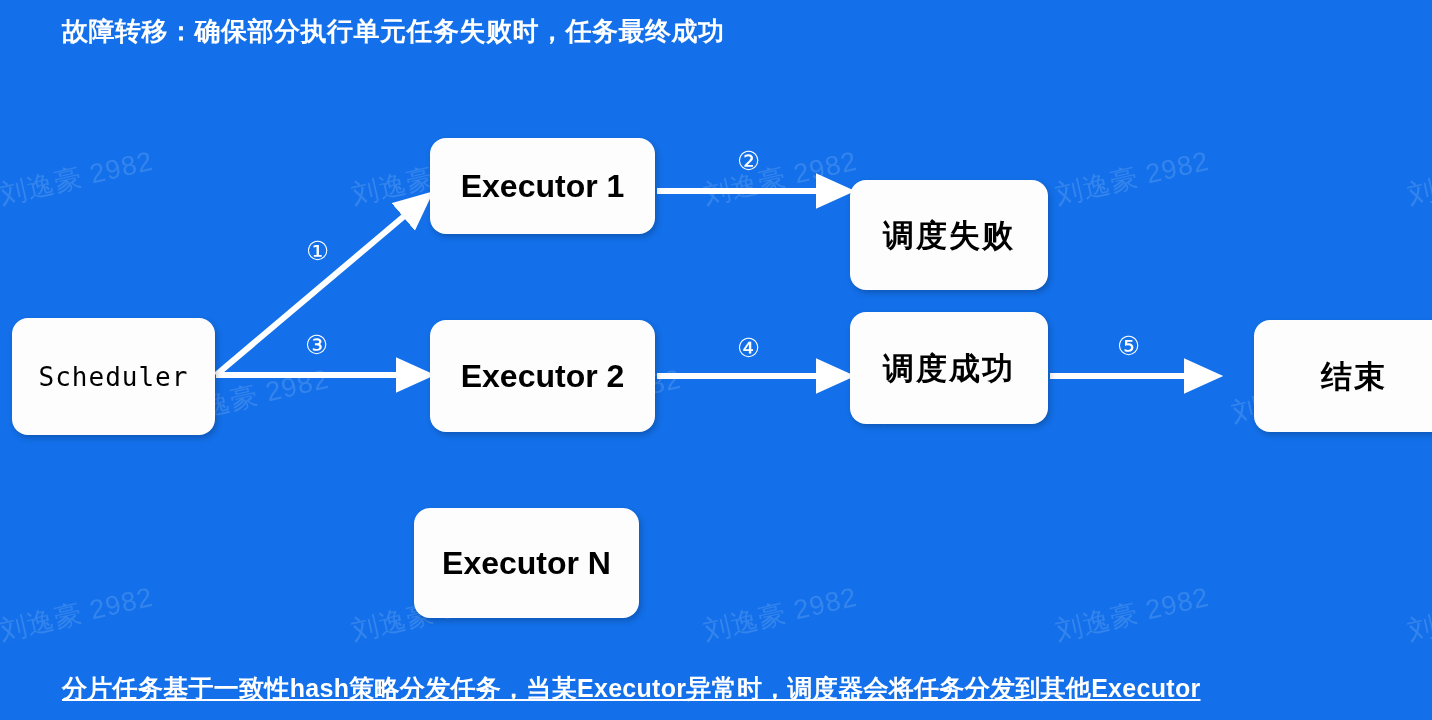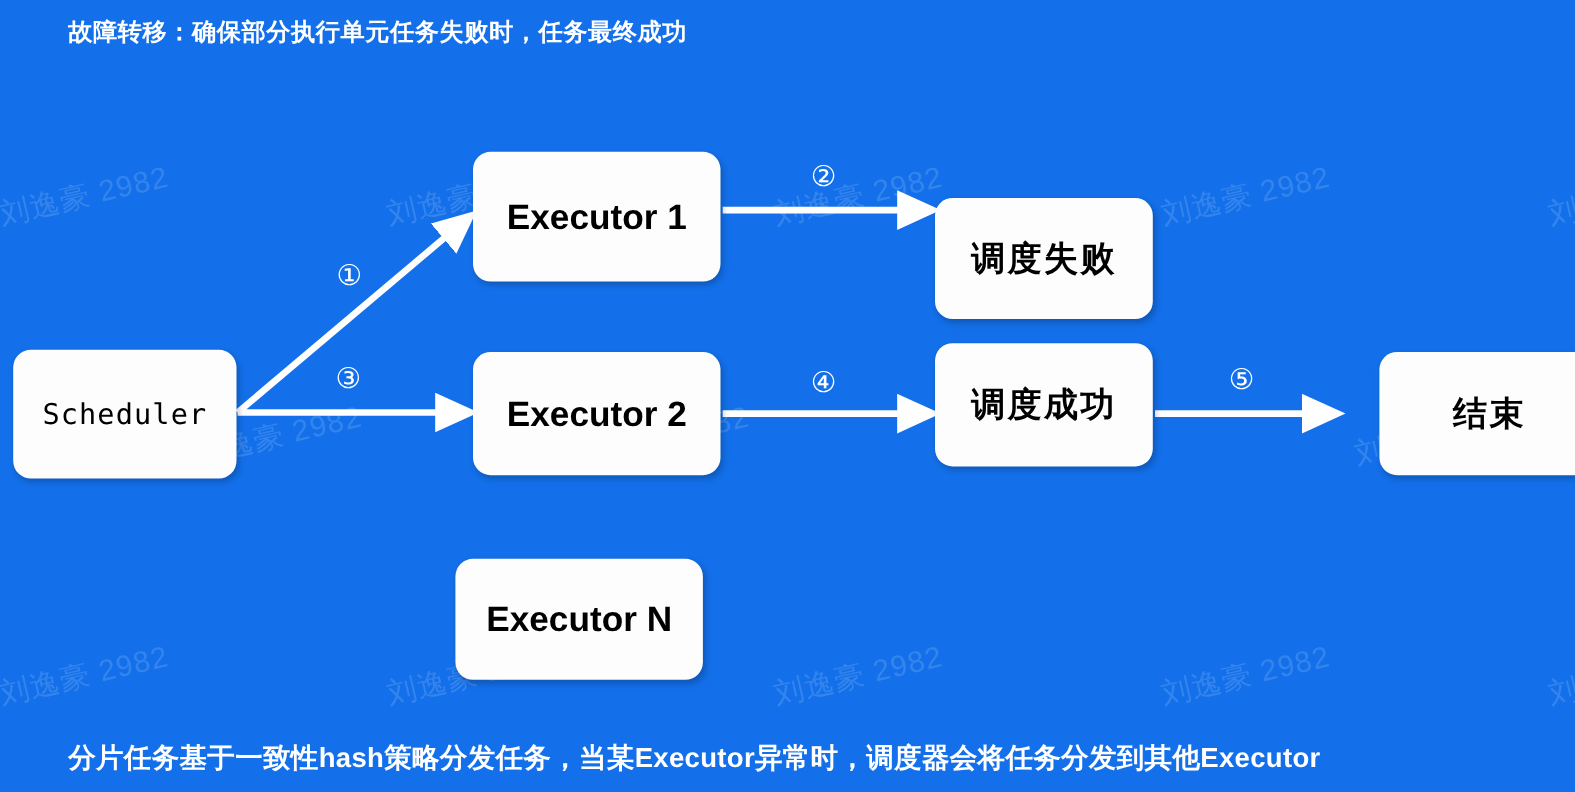--- a/index.html
+++ b/index.html
@@ -39,28 +39,29 @@
   
   .title-text {
     position: absolute;
     color: #ffffff;
     font-weight: bold;
     white-space: nowrap;
   }
   #slide-title {
     left: 62px;
     top: 14px;
-    font-size: 22px;
+    font-size: 26px;
     letter-spacing: 0.5px;
   }
   #slide-footer {
     left: 62px;
     top: 672px;
     font-size: 25px;
     letter-spacing: 0.3px;
+    text-decoration: underline;
   }
   
   .node {
     position: absolute;
     background: #fdfdfd;
     border-radius: 16px;
     box-shadow: 2px 3px 6px rgba(0,0,0,0.22);
     display: flex;
     align-items: center;
     justify-content: center;
@@ -139,21 +140,21 @@
         <line x1="216" y1="375" x2="428" y2="375" marker-end="url(#ah)"></line>
         <line x1="657" y1="376" x2="848" y2="376" marker-end="url(#ah)"></line>
         <line x1="1050" y1="376" x2="1216" y2="376" marker-end="url(#ah)"></line>
       </g>
   </svg>
 
   <div id="nodes-layer">
       <div class="node mono" style="left: 12px; top: 318px; width: 203px; height: 117px;">
         <span class="node-label">Scheduler</span>
       </div>
-      <div class="node latin" style="left: 430px; top: 138px; width: 225px; height: 118px; text-align: right;">
+      <div class="node latin" style="left: 430px; top: 138px; width: 225px; height: 96px; text-align: right;">
         <span class="node-label">Executor 1</span>
       </div>
       <div class="node latin" style="left: 430px; top: 320px; width: 225px; height: 112px; text-align: center;">
         <span class="node-label">Executor 2</span>
       </div>
       <div class="node latin" style="left: 414px; top: 508px; width: 225px; height: 110px;">
         <span class="node-label">Executor N</span>
       </div>
       <div class="node cjk" style="left: 850px; top: 156px; width: 198px; height: 110px; margin-top: 24px;">
         <span class="node-label">调度失败</span>

